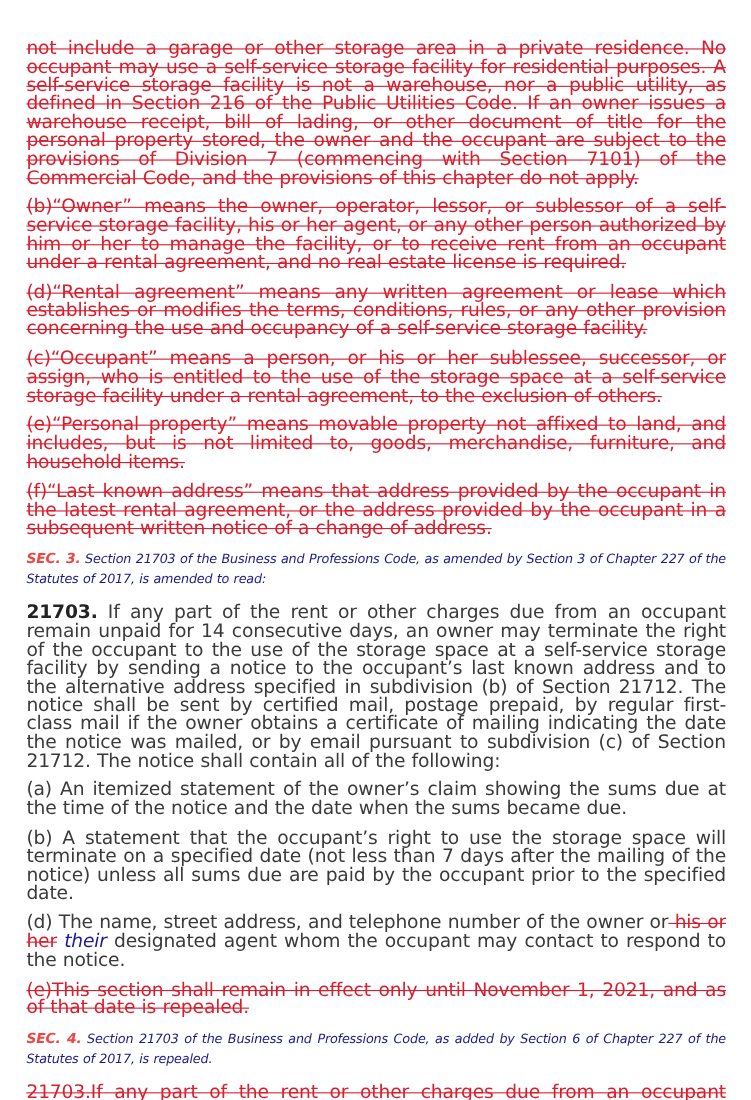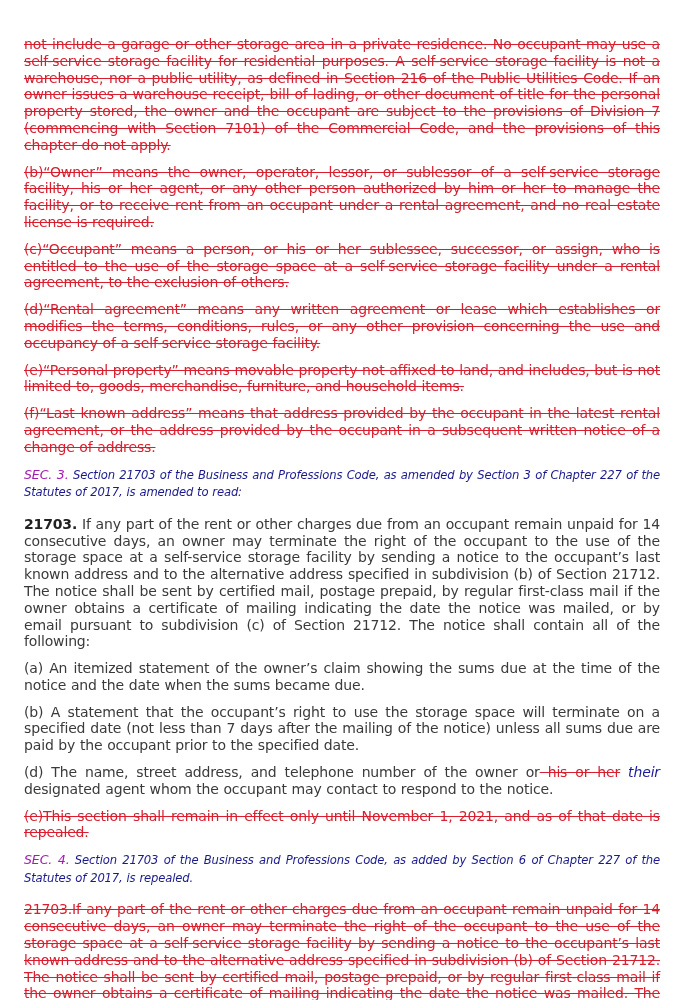--- a/index.html
+++ b/index.html
@@ -15,21 +15,21 @@
       font-family: "DejaVu Sans", sans-serif;
     }
     .page {
       position: absolute;
       left: 24px;
       top: 36px;
       width: 636px;
     }
     p {
       margin: 0 0 10px 0;
-      font-size: 14px;
+      font-size: 17px;
       line-height: 16.8px;
       text-align: justify;
       color: #3a3a3a;
       letter-spacing: -0.15px;
       word-spacing: 0.4px;
     }
     .del {
       color: #d81f2f;
       text-decoration: line-through;
       text-decoration-color: #d81f2f;
@@ -38,42 +38,42 @@
     .sec {
       color: #1a1a8c;
       font-style: italic;
       font-size: 11.6px;
       line-height: 17.6px;
       margin-top: 2px;
       margin-bottom: 14px;
     }
     .sec .sec-num {
       font-style: italic;
-      font-weight: normal;
+      font-weight: bold;
       font-size: 12.6px;
-      color: #a21caf;
+      color: #ef4444;
     }
     .num {
       font-weight: bold;
       color: #222;
       margin-top: 36px;
     }
     .ins {
       color: #1a1a99;
       font-style: italic;
     }
   </style>
 </head>
 <body>
 
 <div class="page">
   <p class="del">not include a garage or other storage area in a private residence. No occupant may use a self-service storage facility for residential purposes. A self-service storage facility is not a warehouse, nor a public utility, as defined in Section 216 of the Public Utilities Code. If an owner issues a warehouse receipt, bill of lading, or other document of title for the personal property stored, the owner and the occupant are subject to the provisions of Division 7 (commencing with Section 7101) of the Commercial Code, and the provisions of this chapter do not apply.</p>
   <p class="del">(b)“Owner” means the owner, operator, lessor, or sublessor of a self-service storage facility, his or her agent, or any other person authorized by him or her to manage the facility, or to receive rent from an occupant under a rental agreement, and no real estate license is required.</p>
+  <p class="del">(d)“Rental agreement” means any written agreement or lease which establishes or modifies the terms, conditions, rules, or any other provision concerning the use and occupancy of a self-service storage facility.</p>
   <p class="del">(c)“Occupant” means a person, or his or her sublessee, successor, or assign, who is entitled to the use of the storage space at a self-service storage facility under a rental agreement, to the exclusion of others.</p>
-  <p class="del">(d)“Rental agreement” means any written agreement or lease which establishes or modifies the terms, conditions, rules, or any other provision concerning the use and occupancy of a self-service storage facility.</p>
   <p class="del">(e)“Personal property” means movable property not affixed to land, and includes, but is not limited to, goods, merchandise, furniture, and household items.</p>
   <p class="del">(f)“Last known address” means that address provided by the occupant in the latest rental agreement, or the address provided by the occupant in a subsequent written notice of a change of address.</p>
 
   <p class="sec"><span class="sec-num">SEC. 3.</span> <span>Section 21703 of the Business and Professions Code, as amended by Section 3 of Chapter 227 of the Statutes of 2017, is amended to read:</span></p>
 
   <p><span class="num">21703.</span> <span>If any part of the rent or other charges due from an occupant remain unpaid for 14 consecutive days, an owner may terminate the right of the occupant to the use of the storage space at a self-service storage facility by sending a notice to the occupant’s last known address and to the alternative address specified in subdivision (b) of Section 21712. The notice shall be sent by certified mail, postage prepaid, by regular first-class mail if the owner obtains a certificate of mailing indicating the date the notice was mailed, or by email pursuant to subdivision (c) of Section 21712. The notice shall contain all of the following:</span></p>
   <p>(a) An itemized statement of the owner’s claim showing the sums due at the time of the notice and the date when the sums became due.</p>
   <p>(b) A statement that the occupant’s right to use the storage space will terminate on a specified date (not less than 7 days after the mailing of the notice) unless all sums due are paid by the occupant prior to the specified date.</p>
   <p><span>(d) The name, street address, and telephone number of the owner or</span><span class="del"> his or her</span> <span class="ins">their</span><span> designated agent whom the occupant may contact to respond to the notice.</span></p>
   <p class="del">(e)This section shall remain in effect only until November 1, 2021, and as of that date is repealed.</p>

